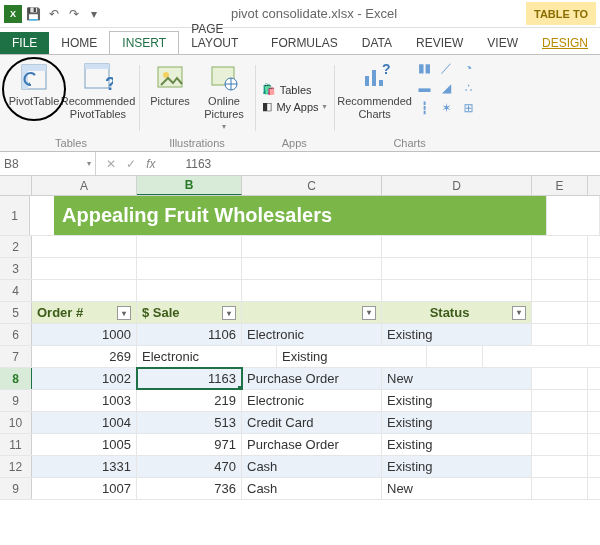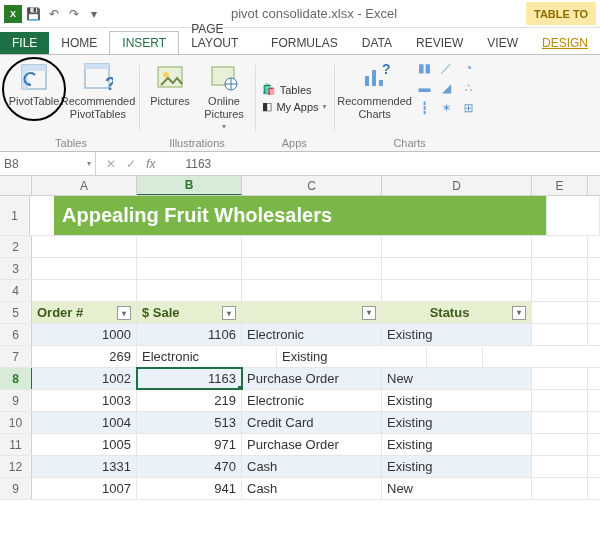--- a/index.html
+++ b/index.html
@@ -336,20 +336,20 @@
       <div class="row-h">12</div>
       <div class="cell wA right">1331</div>
       <div class="cell wB right">470</div>
       <div class="cell wC">Cash</div>
       <div class="cell wD">Existing</div>
       <div class="cell wE" style="background:#fff;"></div>
     </div>
     <div class="row">
       <div class="row-h">9</div>
       <div class="cell wA right">1007</div>
-      <div class="cell wB right">941</div>
+      <div class="cell wB right">736</div>
       <div class="cell wC">Cash</div>
       <div class="cell wD">New</div>
       <div class="cell wE"></div>
     </div>
 
   </div>
 </div>
 
 </body></html>

